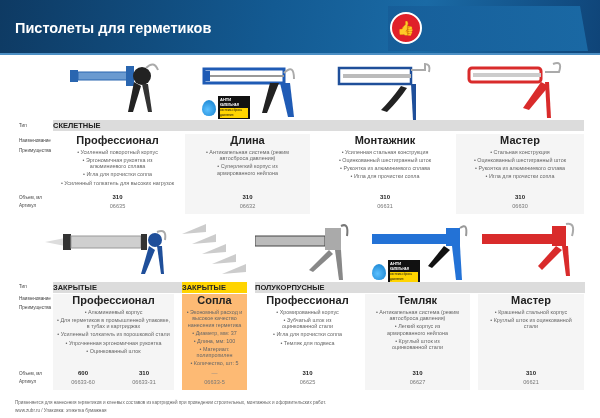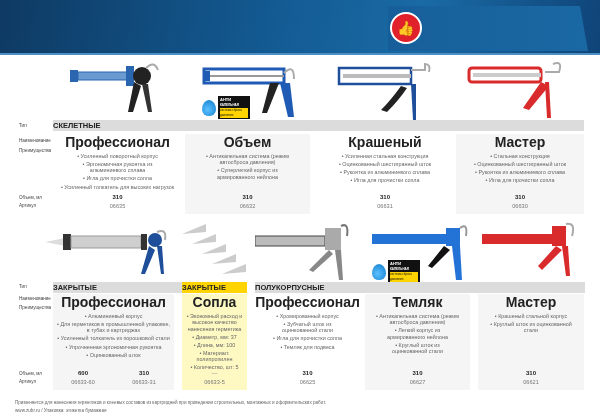--- a/index.html
+++ b/index.html
@@ -6,37 +6,38 @@
 body{width:600px;height:418px;background:#fff;font-family:"Liberation Sans",sans-serif;position:relative;overflow:hidden;color:#555}
 .header{position:absolute;left:0;top:0;width:600px;height:55px;background:linear-gradient(100deg,#0e3a63 0%,#135a92 45%,#1a6aa5 70%,#0f4478 100%);border-bottom:2px solid #4c8fc4}
 .header .shape{position:absolute;right:12px;top:6px;width:200px;height:45px;background:linear-gradient(90deg,#165d98,#1b6ca8);clip-path:polygon(0 0,96% 0,100% 100%,0 100%);opacity:.9}
 .title{position:absolute;left:15px;top:20px;font-size:14.5px;font-weight:bold;color:#fff}
 .badge{position:absolute;left:390px;top:12px;width:32px;height:32px;border-radius:50%;background:#e0202a;border:2px solid #fff;display:flex;align-items:center;justify-content:center;color:#fff;font-size:14px}
 .lbl{position:absolute;left:19px;font-size:4.6px;color:#444}
 .cat{position:absolute;height:11px;background:#dcdcdc;font-size:7.5px;font-weight:bold;color:#222;text-align:left;line-height:11px}
 .cat.new{background:#ffd400}
 .col{position:absolute;text-align:center}
 .col.shade{background:#f5f5f5}
-.col.yellow{background:#fef9c3}
-.name{font-size:14px;font-weight:bold;color:#222;margin-bottom:3px}
+.col.yellow{background:#fdba74}
+.name{font-size:11px;font-weight:bold;color:#222;margin-bottom:3px}
 .feat{font-size:5.4px;color:#666;line-height:6.3px;margin-bottom:1.8px}
 .vol{position:absolute;font-size:6px;font-weight:bold;color:#222;text-align:center}
 .art{position:absolute;font-size:5.6px;color:#777;text-align:center}
 .gun{position:absolute}
 .footer{position:absolute;left:15px;font-size:4.6px;color:#666}
 .anti{position:absolute;display:flex;align-items:center;gap:2px}
 .drop{width:14px;height:16px;background:radial-gradient(circle at 40% 60%,#5cc0ff,#0a78c8);border-radius:50% 50% 50% 50%/60% 60% 40% 40%}
 .anti .tag{background:#111;color:#fff;font-size:4px;font-weight:bold;padding:1px 2px;width:32px;line-height:5px}
 .anti .tag span{display:block;background:#ffd400;color:#111;font-size:3px;font-weight:normal}
 </style>
 </head>
 <body>
 
 <div class="header">
   <div class="shape"></div>
+  <div class="title">Пистолеты для герметиков</div>
   <div class="badge">👍</div>
 </div>
 
 <svg class="gun" style="left:68px;top:62px" width="95" height="55" viewBox="0 0 95 55">
   <rect x="2" y="8" width="8" height="12" fill="#2a66b0"></rect>
     <rect x="10" y="10" width="50" height="8" fill="#6a9ad0" stroke="#2a66b0"></rect>
   <rect x="58" y="4" width="8" height="20" fill="#2a66b0"></rect>
     <circle cx="74" cy="14" r="9" fill="#222"></circle>
   <path d="M78 6 q8 -8 12 2" stroke="#aaa" stroke-width="2" fill="none"></path>
   <path d="M66 20 l-6 30 l5 0 l8 -26z" fill="#222"></path>
@@ -78,26 +79,26 @@
 <div class="cat" style="left:53px;top:120px;width:531px">СКЕЛЕТНЫЕ</div>
 
 <div class="col" style="left:55px;top:134px;width:125px">
   <div class="name">Профессионал</div>
   <div class="feat">• Усиленный поворотный корпус</div>
   <div class="feat" style="padding:0 22px">• Эргономичная рукоятка из алюминиевого сплава</div>
   <div class="feat">• Игла для прочистки сопла</div>
   <div class="feat">• Усиленный толкатель для высоких нагрузок</div>
 </div>
 <div class="col shade" style="left:185px;top:134px;width:125px;height:80px">
-  <div class="name">Объем</div>
+  <div class="name">Длина</div>
   <div class="feat" style="padding:0 8px">• Антикапельная система (режим автосброса давления)</div>
   <div class="feat" style="padding:0 18px">• Суперлегкий корпус из армированного нейлона</div>
 </div>
 <div class="col" style="left:320px;top:134px;width:130px">
-  <div class="name">Крашеный</div>
+  <div class="name">Монтажник</div>
   <div class="feat">• Усиленная стальная конструкция</div>
   <div class="feat">• Оцинкованный шестигранный шток</div>
   <div class="feat">• Рукоятка из алюминиевого сплава</div>
   <div class="feat">• Игла для прочистки сопла</div>
 </div>
 <div class="col shade" style="left:456px;top:134px;width:128px;height:80px">
   <div class="name">Мастер</div>
   <div class="feat">• Стальная конструкция</div>
   <div class="feat">• Оцинкованный шестигранный шток</div>
   <div class="feat">• Рукоятка из алюминиевого сплава</div>

